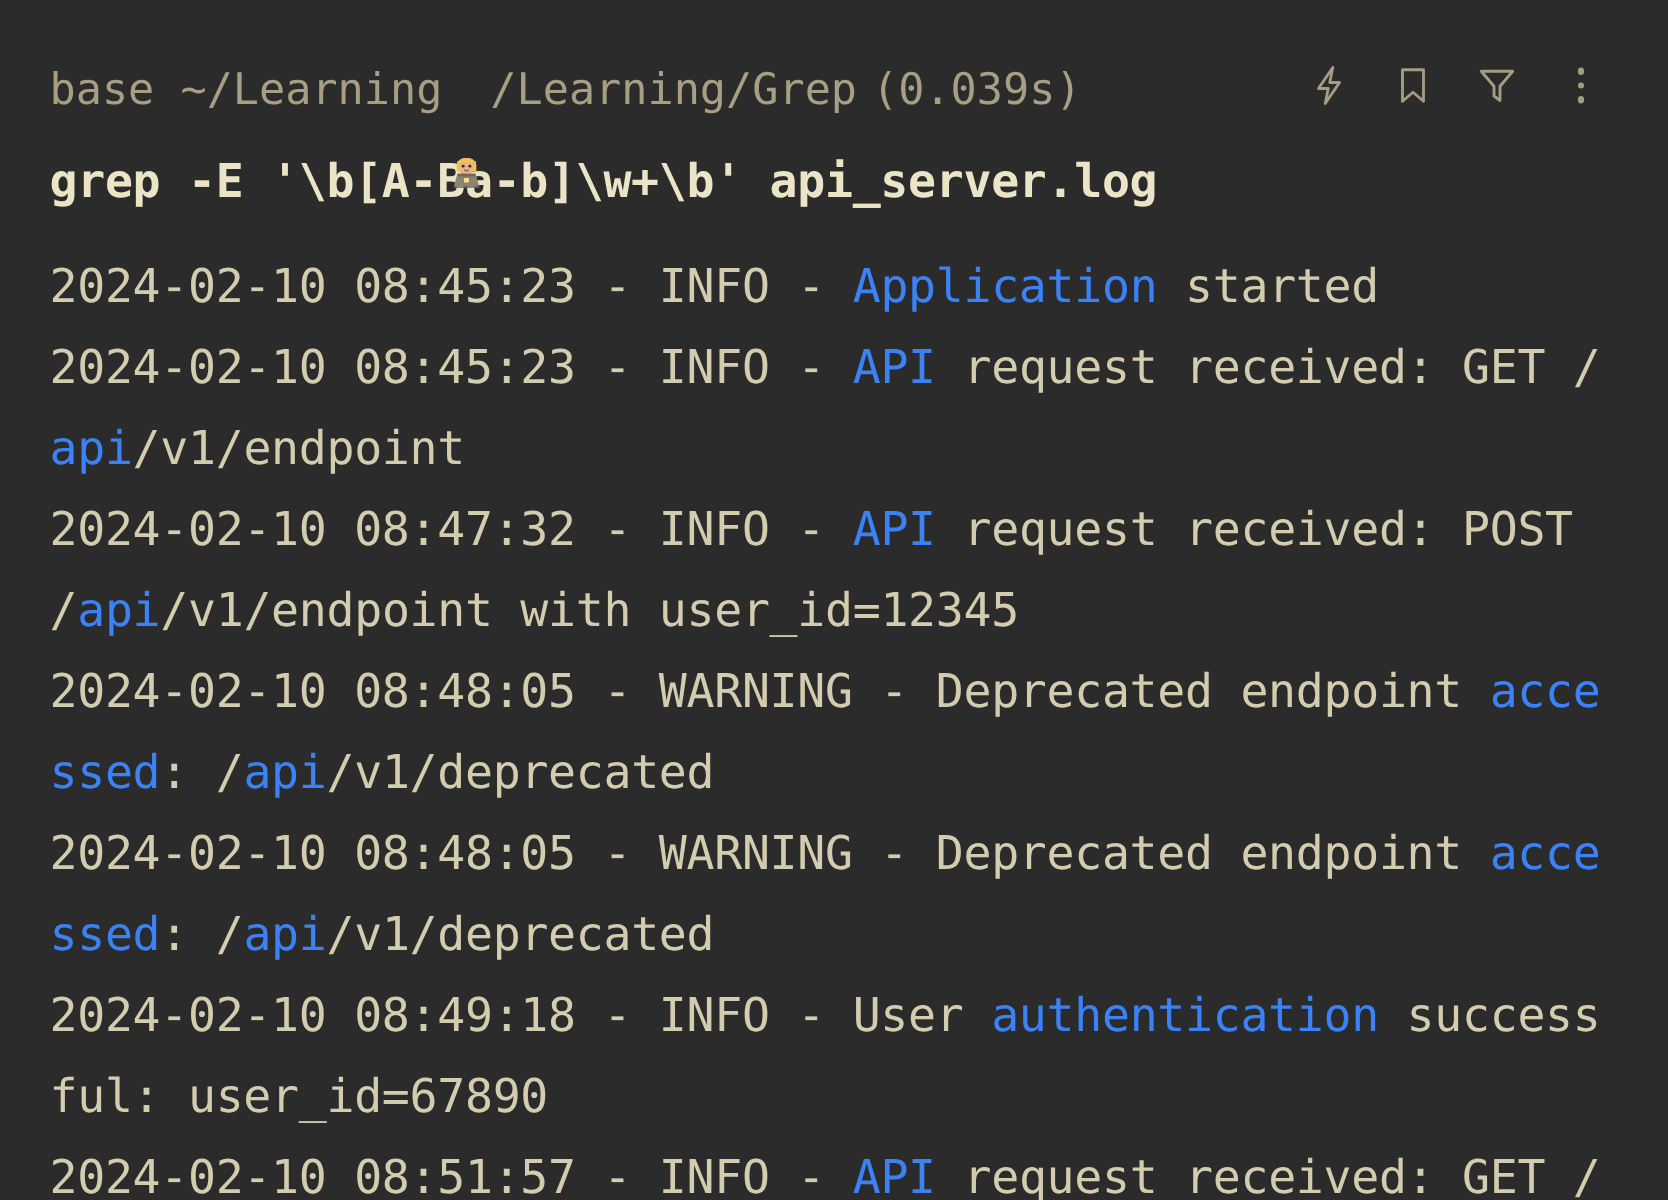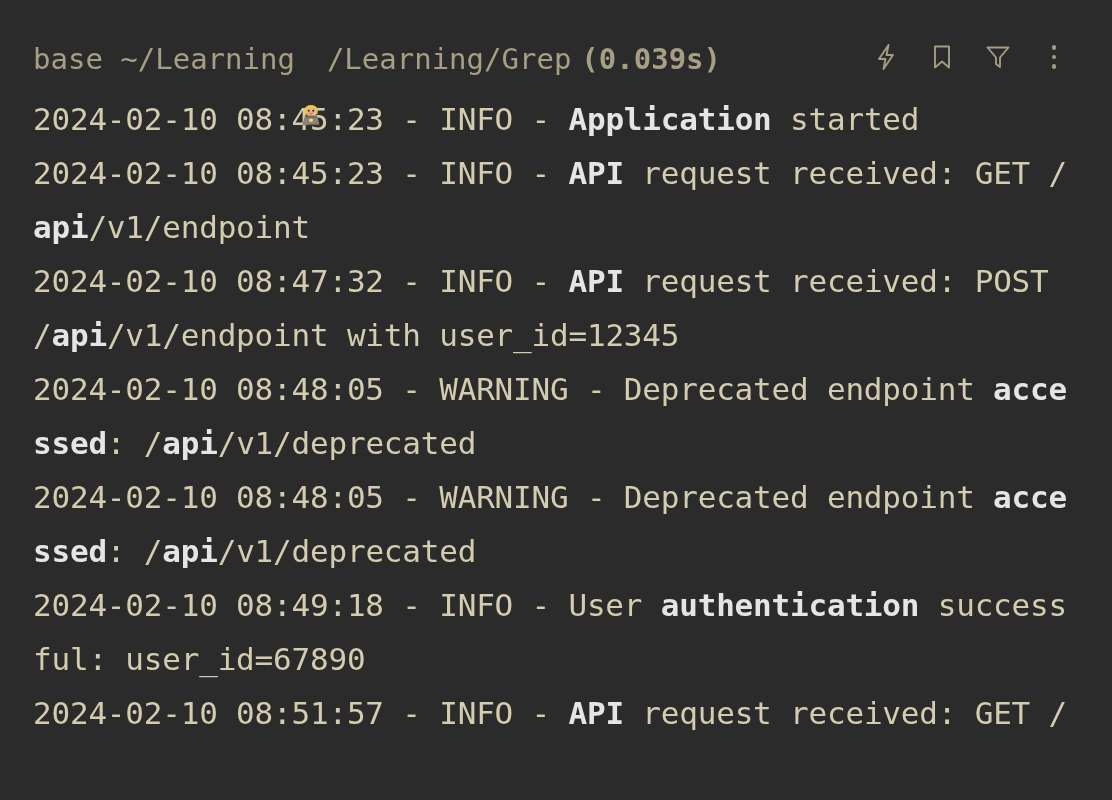--- a/index.html
+++ b/index.html
@@ -108,22 +108,22 @@
   .output {
     font-size: 31px;
     line-height: 54px;
     color: #d4ccaf;
     white-space: pre-wrap;
     word-break: break-all;
     letter-spacing: -0.2px;
   }
   .output .logline { display: block; }
   .match {
-    color: #e5e5e5;
-    font-weight: bold;
+    color: #3b82f6;
+    font-weight: normal;
     text-align: center;
   }
 </style>
 </head>
 <body>
 
 <div id="terminal">
 
   <div class="prompt-row">
 
@@ -147,21 +147,21 @@
           <path d="M14.6 16.4 C15.6 17.3 16.4 17.3 17.4 16.4" stroke="#8a5a3a" stroke-width="0.9" fill="none" stroke-linecap="round"></path>
 
           <path d="M7 28 L25 28 L22.5 19 L9.5 19 Z" fill="#8a8475"></path>
           <path d="M9.5 19 L22.5 19 L22 21 L10 21 Z" fill="#6f6a5d"></path>
 
           <rect x="14.2" y="22" width="3.6" height="3.2" rx="0.5" fill="#ffd97a"></rect>
           <path d="M7 28 L25 28 L25 29 L7 29 Z" fill="#6f6a5d"></path>
         </svg>
       </span>
       <span>/Learning/Grep</span>
-      <span style="margin-left:10px;font-weight:bold;">(0.039s)</span>
+      <span style="margin-left:10px;">(0.039s)</span>
     </div>
 
     <div class="toolbar">
 
       <div class="tb-icon">
         <svg width="26" height="28" viewBox="0 0 26 28">
           <path d="M15.5 2 L6 16 L12.5 16 L10.5 26 L20 12 L13.5 12 Z"></path>
         </svg>
       </div>
 
@@ -179,16 +179,17 @@
 
       <div class="tb-icon dots-icon">
         <div class="dot"></div>
         <div class="dot"></div>
         <div class="dot"></div>
       </div>
 
     </div>
   </div>
 
+  <div class="command-line">grep -E '\b[A-Ba-b]\w+\b' api_server.log</div>
 
   <div class="output" id="output"><span class="logline"><span>2024-02-10 08:45:23 - INFO - </span><span class="match">Application</span><span> started</span></span><span class="logline"><span>2024-02-10 08:45:23 - INFO - </span><span class="match">API</span><span> request received: GET /</span><span class="match">api</span><span>/v1/endpoint</span></span><span class="logline"><span>2024-02-10 08:47:32 - INFO - </span><span class="match">API</span><span> request received: POST /</span><span class="match">api</span><span>/v1/endpoint with user_id=12345</span></span><span class="logline"><span>2024-02-10 08:48:05 - WARNING - Deprecated endpoint </span><span class="match">accessed</span><span>: /</span><span class="match">api</span><span>/v1/deprecated</span></span><span class="logline"><span>2024-02-10 08:48:05 - WARNING - Deprecated endpoint </span><span class="match">accessed</span><span>: /</span><span class="match">api</span><span>/v1/deprecated</span></span><span class="logline"><span>2024-02-10 08:49:18 - INFO - User </span><span class="match">authentication</span><span> successful: user_id=67890</span></span><span class="logline"><span>2024-02-10 08:51:57 - INFO - </span><span class="match">API</span><span> request received: GET /</span></span></div>
 
 </div>
 
 </body></html>

